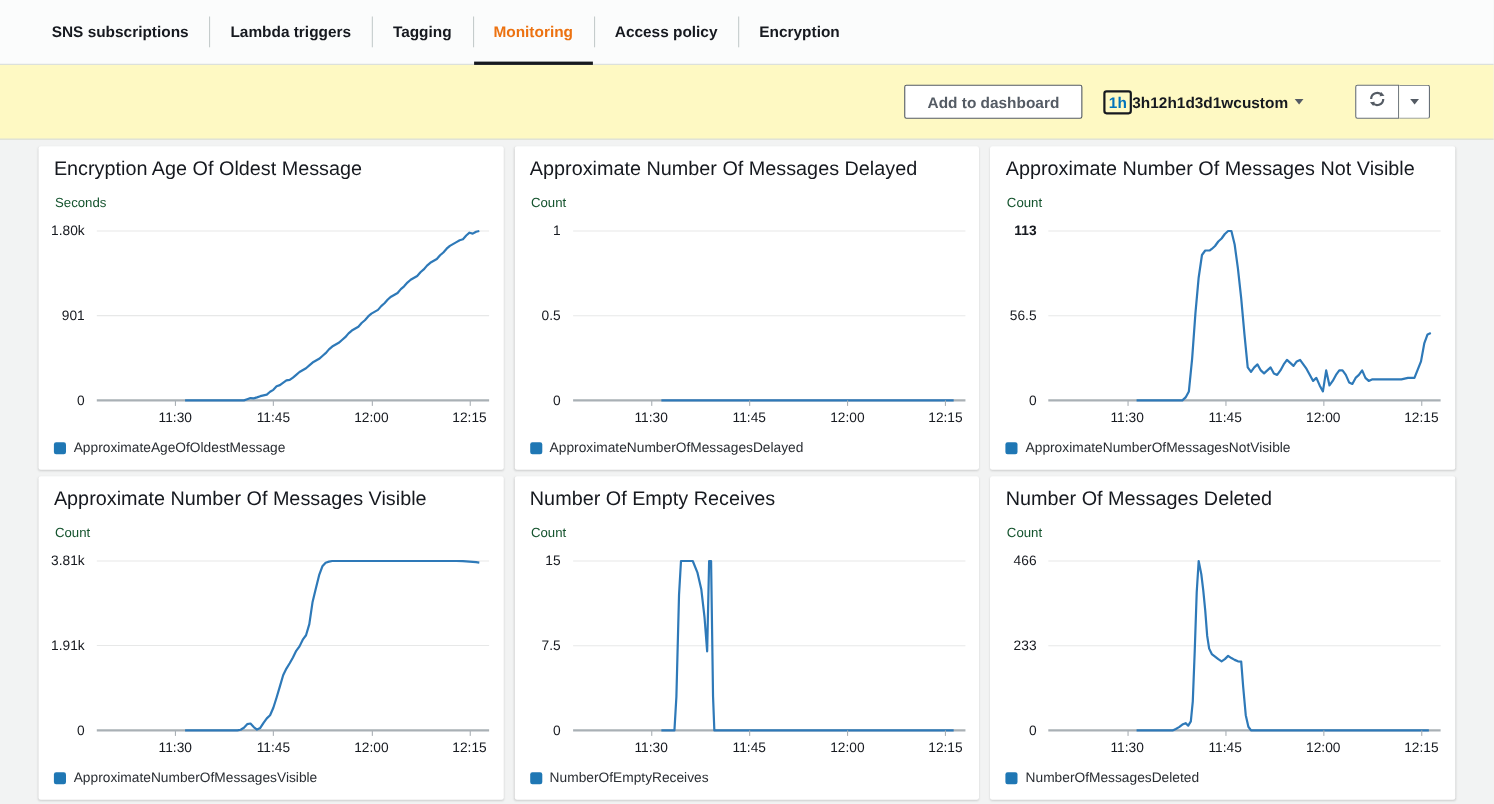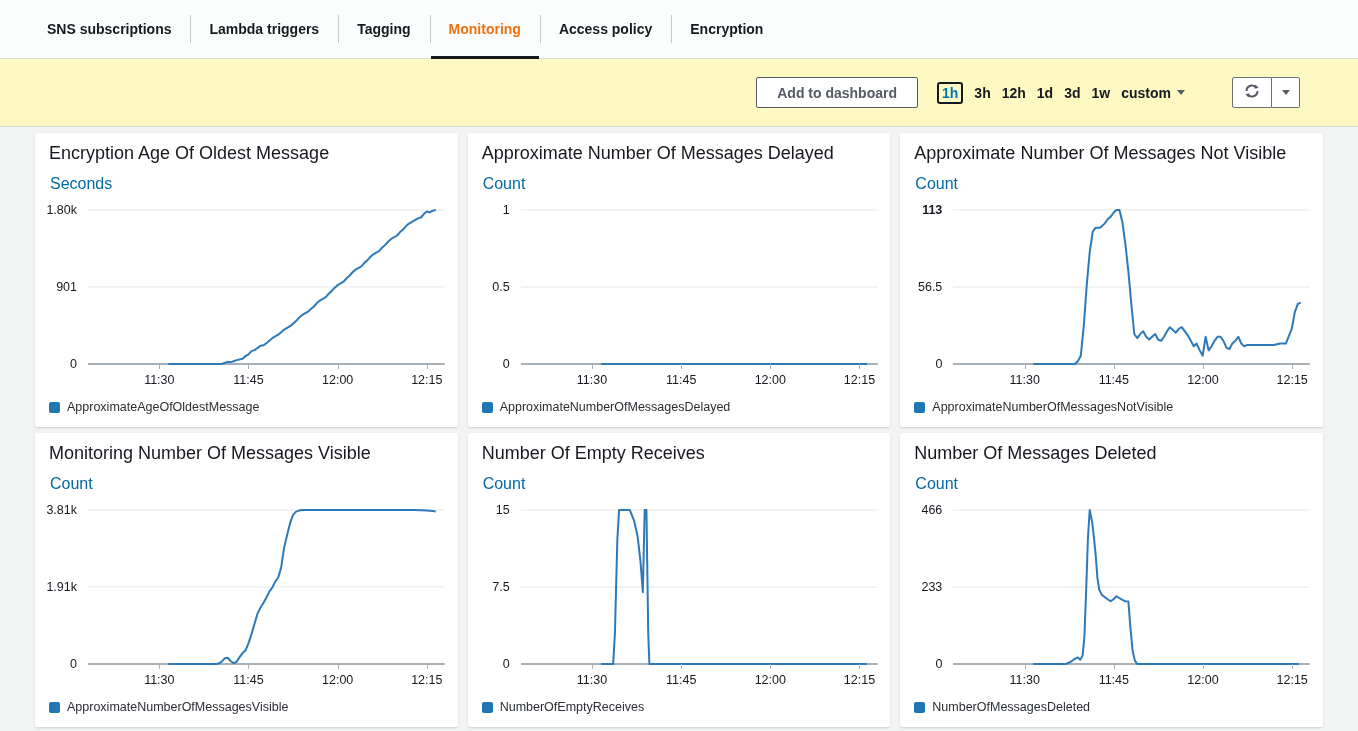--- a/index.html
+++ b/index.html
@@ -35,21 +35,21 @@
     display: flex; align-items: center; justify-content: flex-end;
     padding-right: 58px;
   }
   .btn-secondary {
     height: 31px; padding: 0 20px; background: #fff;
     border: 1px solid #545b64; border-radius: 2px;
     font-family: "Liberation Sans", sans-serif;
     font-size: 14px; font-weight: 700; color: #545b64; cursor: pointer;
   }
   .time-cluster {
-    display: flex; align-items: center; gap: 11px;
+    display: flex; align-items: center; 
     margin-left: 19px; margin-right: 47px;
     font-size: 14px; font-weight: 600; color: #16191f;
   }
   .time-item { cursor: pointer; line-height: 18px; }
   .time-item.selected {
     border: 2px solid #16191f; border-radius: 3px;
     padding: 0 3px; color: #0073bb;
   }
   .time-item.custom { display: flex; align-items: center; gap: 6px; }
   .caret-down {
@@ -69,21 +69,21 @@
   .charts {
     padding: 6px 35px 0 35px;
     display: grid; grid-template-columns: repeat(3, 1fr); gap: 6px 10px;
   }
   .card {
     background: #fff; border-radius: 2px; height: 294px;
     box-shadow: 0 1px 2px rgba(0,0,0,.15);
     padding: 9px 13px 0 13px;
   }
   .card-title { font-size: 18px; font-weight: 400; color: #16191f; line-height: 23px; padding-left: 1px; }
-  .unit { font-size: 16px; color: #0369a1; margin: 12px 0 0 2px; line-height: 14px; }
+  .unit { font-size: 12px; color: #14532d; margin: 12px 0 0 2px; line-height: 14px; }
   .chart-plot { position: relative; height: 154px; margin: 19px 0 0 40px; }
   .plot-svg { position: absolute; left: 0; top: 0; width: 100%; height: 100%; overflow: visible; }
   .ytick {
     position: absolute; right: calc(100% + 11px); transform: translateY(-50%);
     font-size: 12.5px; color: #16191f; white-space: nowrap;
   }
   .xtick {
     position: absolute; top: calc(100% + 9px); transform: translateX(-50%);
     font-size: 12.5px; color: #16191f; white-space: nowrap;
   }
@@ -233,21 +233,21 @@
         <div class="xtick-mark" style="left: 95%;"></div>
         <div class="xtick" style="left: 95%;">12:15</div>
       </div>
     <div class="legend">
       <span class="legend-marker" style="background: rgb(31, 119, 180);"></span>
       <span>ApproximateNumberOfMessagesNotVisible</span>
     </div>
   </div>
 
   <div class="card">
-    <div class="card-title">Monitoring Number Of Messages Visible</div>
+    <div class="card-title">Approximate Number Of Messages Visible</div>
     <div class="unit">Count</div>
     <div class="chart-plot">
         <div class="ytick" style="top: 0%;">3.81k</div>
         <div class="ytick" style="top: 49.8688%;">1.91k</div>
         <div class="ytick" style="top: 100%;">0</div>
         <svg viewBox="0 0 1000 1000" preserveAspectRatio="none" class="plot-svg">
           <line x1="0" x2="1000" y1="0" y2="0" stroke="#e7e8e8" stroke-width="1" vector-effect="non-scaling-stroke"></line>
           <line x1="0" x2="1000" y1="498.6876640419947" y2="498.6876640419947" stroke="#e7e8e8" stroke-width="1" vector-effect="non-scaling-stroke"></line>
           <line x1="0" x2="1000" y1="1000" y2="1000" stroke="#a9b0b5" stroke-width="2" vector-effect="non-scaling-stroke"></line>
           <polyline points="225.0,1000.0 358.3,1000.0 366.7,996.1 375.0,984.3 383.3,963.3 391.7,959.3 400.0,980.3 408.3,994.8 416.7,985.6 425.0,955.4 433.3,929.1 441.7,910.8 450.0,866.1 458.3,805.8 466.7,740.2 475.0,674.5 483.3,635.2 491.7,603.7 500.0,569.6 508.3,530.2 516.7,503.9 525.0,464.6 533.3,438.3 541.7,372.7 550.0,241.5 558.3,162.7 566.7,84.0 575.0,31.5 583.3,10.5 591.7,3.9 600.0,0.0 750.0,0.0 916.7,0.0 933.3,1.3 950.0,3.9 966.7,6.6 975.0,9.2" fill="none" stroke="#2e79b8" stroke-width="2" stroke-linejoin="round" vector-effect="non-scaling-stroke"></polyline>

